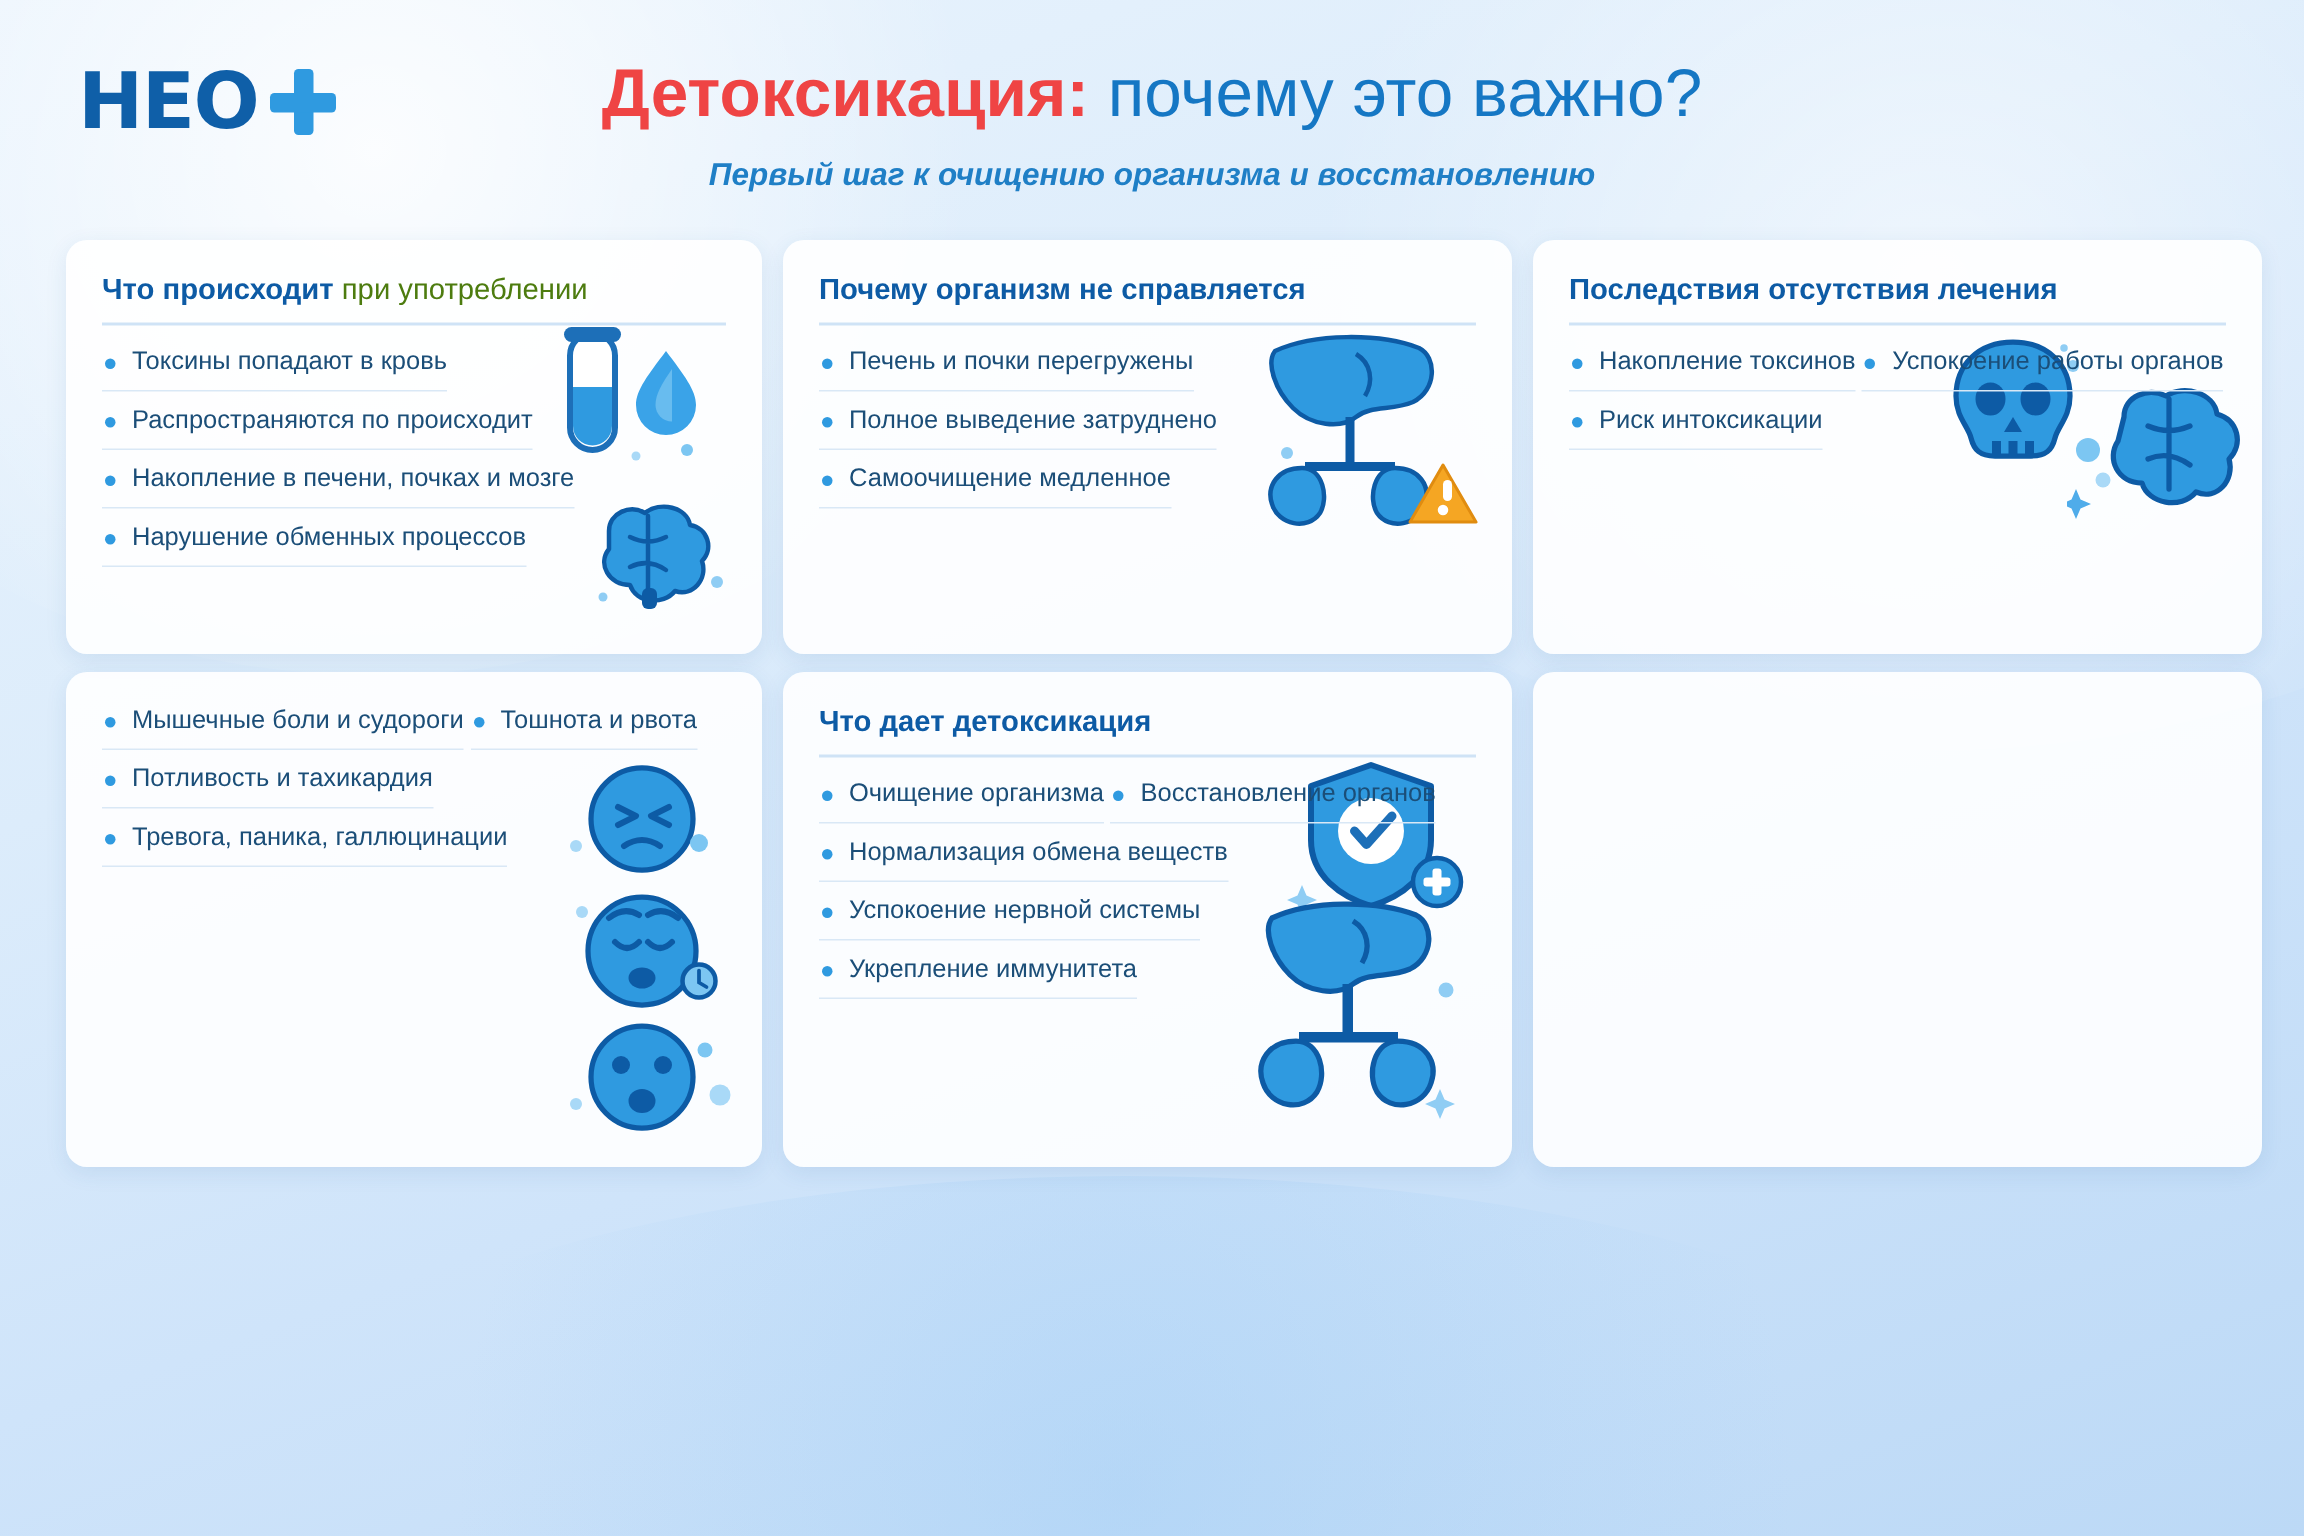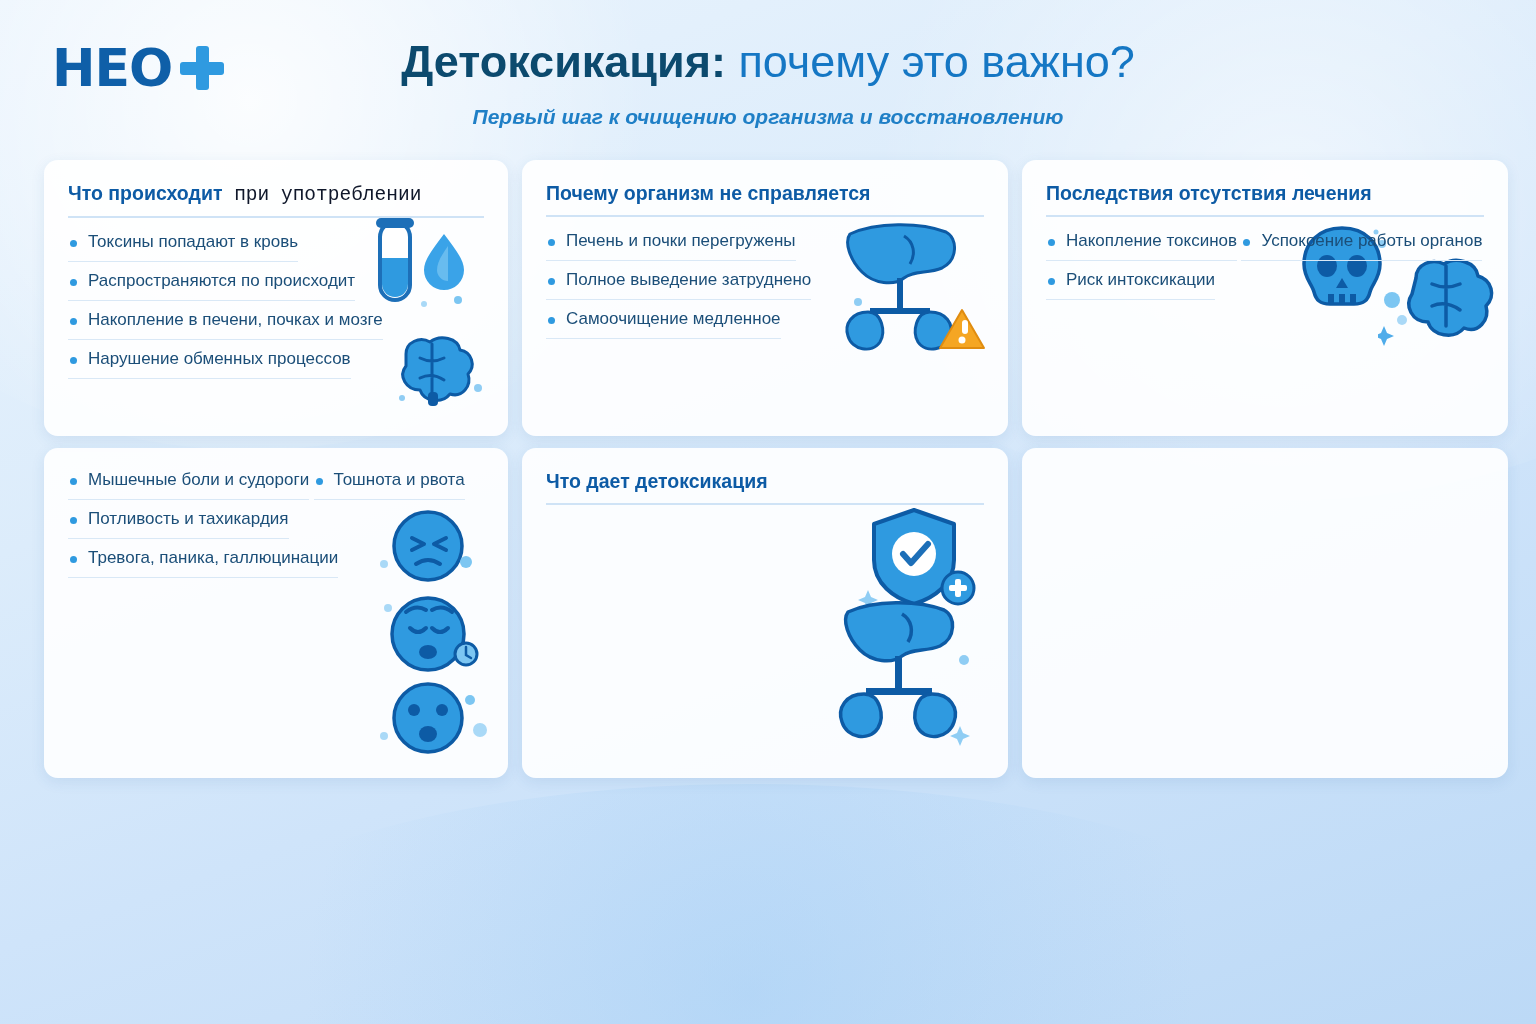--- a/index.html
+++ b/index.html
@@ -80,21 +80,21 @@
   }
   h1.main-title {
     margin: 0;
     font-size: 45px;
     line-height: 1.08;
     color: #1577c4;
     font-weight: normal;
   }
   h1.main-title .strong {
     font-weight: bold;
-    color: #0c4a6e;
+    color: #ef4444;
   }
   .subtitle {
     margin: 18px 0 12px 0;
     text-align: center;
     font-size: 21px;
     font-style: italic;
     font-weight: bold;
     color: #1f7fc6;
   }
 
@@ -120,22 +120,21 @@
   .card-title {
     font-size: 19.5px;
     font-weight: bold;
     color: #0d5ba5;
     padding-bottom: 10px;
     border-bottom: 2px solid #cfe3f6;
     margin-bottom: 14px;
   }
   .card-title .light {
     font-weight: normal;
-    color: #0f172a;
-    font-family: Liberation Mono, monospace;
+    color: #4d7c0f;
   }
   ul.bullets {
     list-style: none;
     margin: 0;
     padding: 0;
     position: relative;
     z-index: 2;
   }
   ul.bullets li {
     position: relative;
@@ -326,18 +325,25 @@
     <svg class="art art-organs2" width="140" height="150" viewBox="0 0 140 150">
       <path d="M14 14 C40 2 84 2 110 12 C122 18 122 40 106 48 C92 54 78 50 68 58 C58 66 38 64 26 52 C14 40 8 22 14 14 Z" fill="#2f9ae0" stroke="#0d5ba5" stroke-width="3.5" stroke-linejoin="round"></path>
       <path d="M68 16 C78 22 80 34 74 44" stroke="#0d5ba5" stroke-width="3.5" fill="none"></path>
       <rect x="61" y="58" width="7" height="36" fill="#0d5ba5"></rect>
       <rect x="32" y="90" width="66" height="7" fill="#0d5ba5"></rect>
       <path d="M30 96 C12 96 3 110 8 124 C13 140 35 144 44 130 C51 118 46 96 30 96 Z" fill="#2f9ae0" stroke="#0d5ba5" stroke-width="3.5"></path>
       <path d="M98 96 C116 96 125 110 120 124 C115 140 93 144 84 130 C77 118 82 96 98 96 Z" fill="#2f9ae0" stroke="#0d5ba5" stroke-width="3.5"></path>
       <circle cx="130" cy="62" r="5" fill="#8fcdf4"></circle>
       <path d="M126 128 l3 7 7 3 -7 3 -3 7 -3-7 -7-3 7-3 z" fill="#8fcdf4"></path>
     </svg>
+    <ul class="bullets">
+      <li class="li-row">Очищение организма</li>
+      <li class="li-row">Восстановление органов</li>
+      <li class="li-row">Нормализация обмена веществ</li>
+      <li class="li-row">Успокоение нервной системы</li>
+      <li class="li-row">Укрепление иммунитета</li>
+    </ul>
   </section>
 
   <section class="card">
   </section>
 
 </div>
 
 </body></html>

